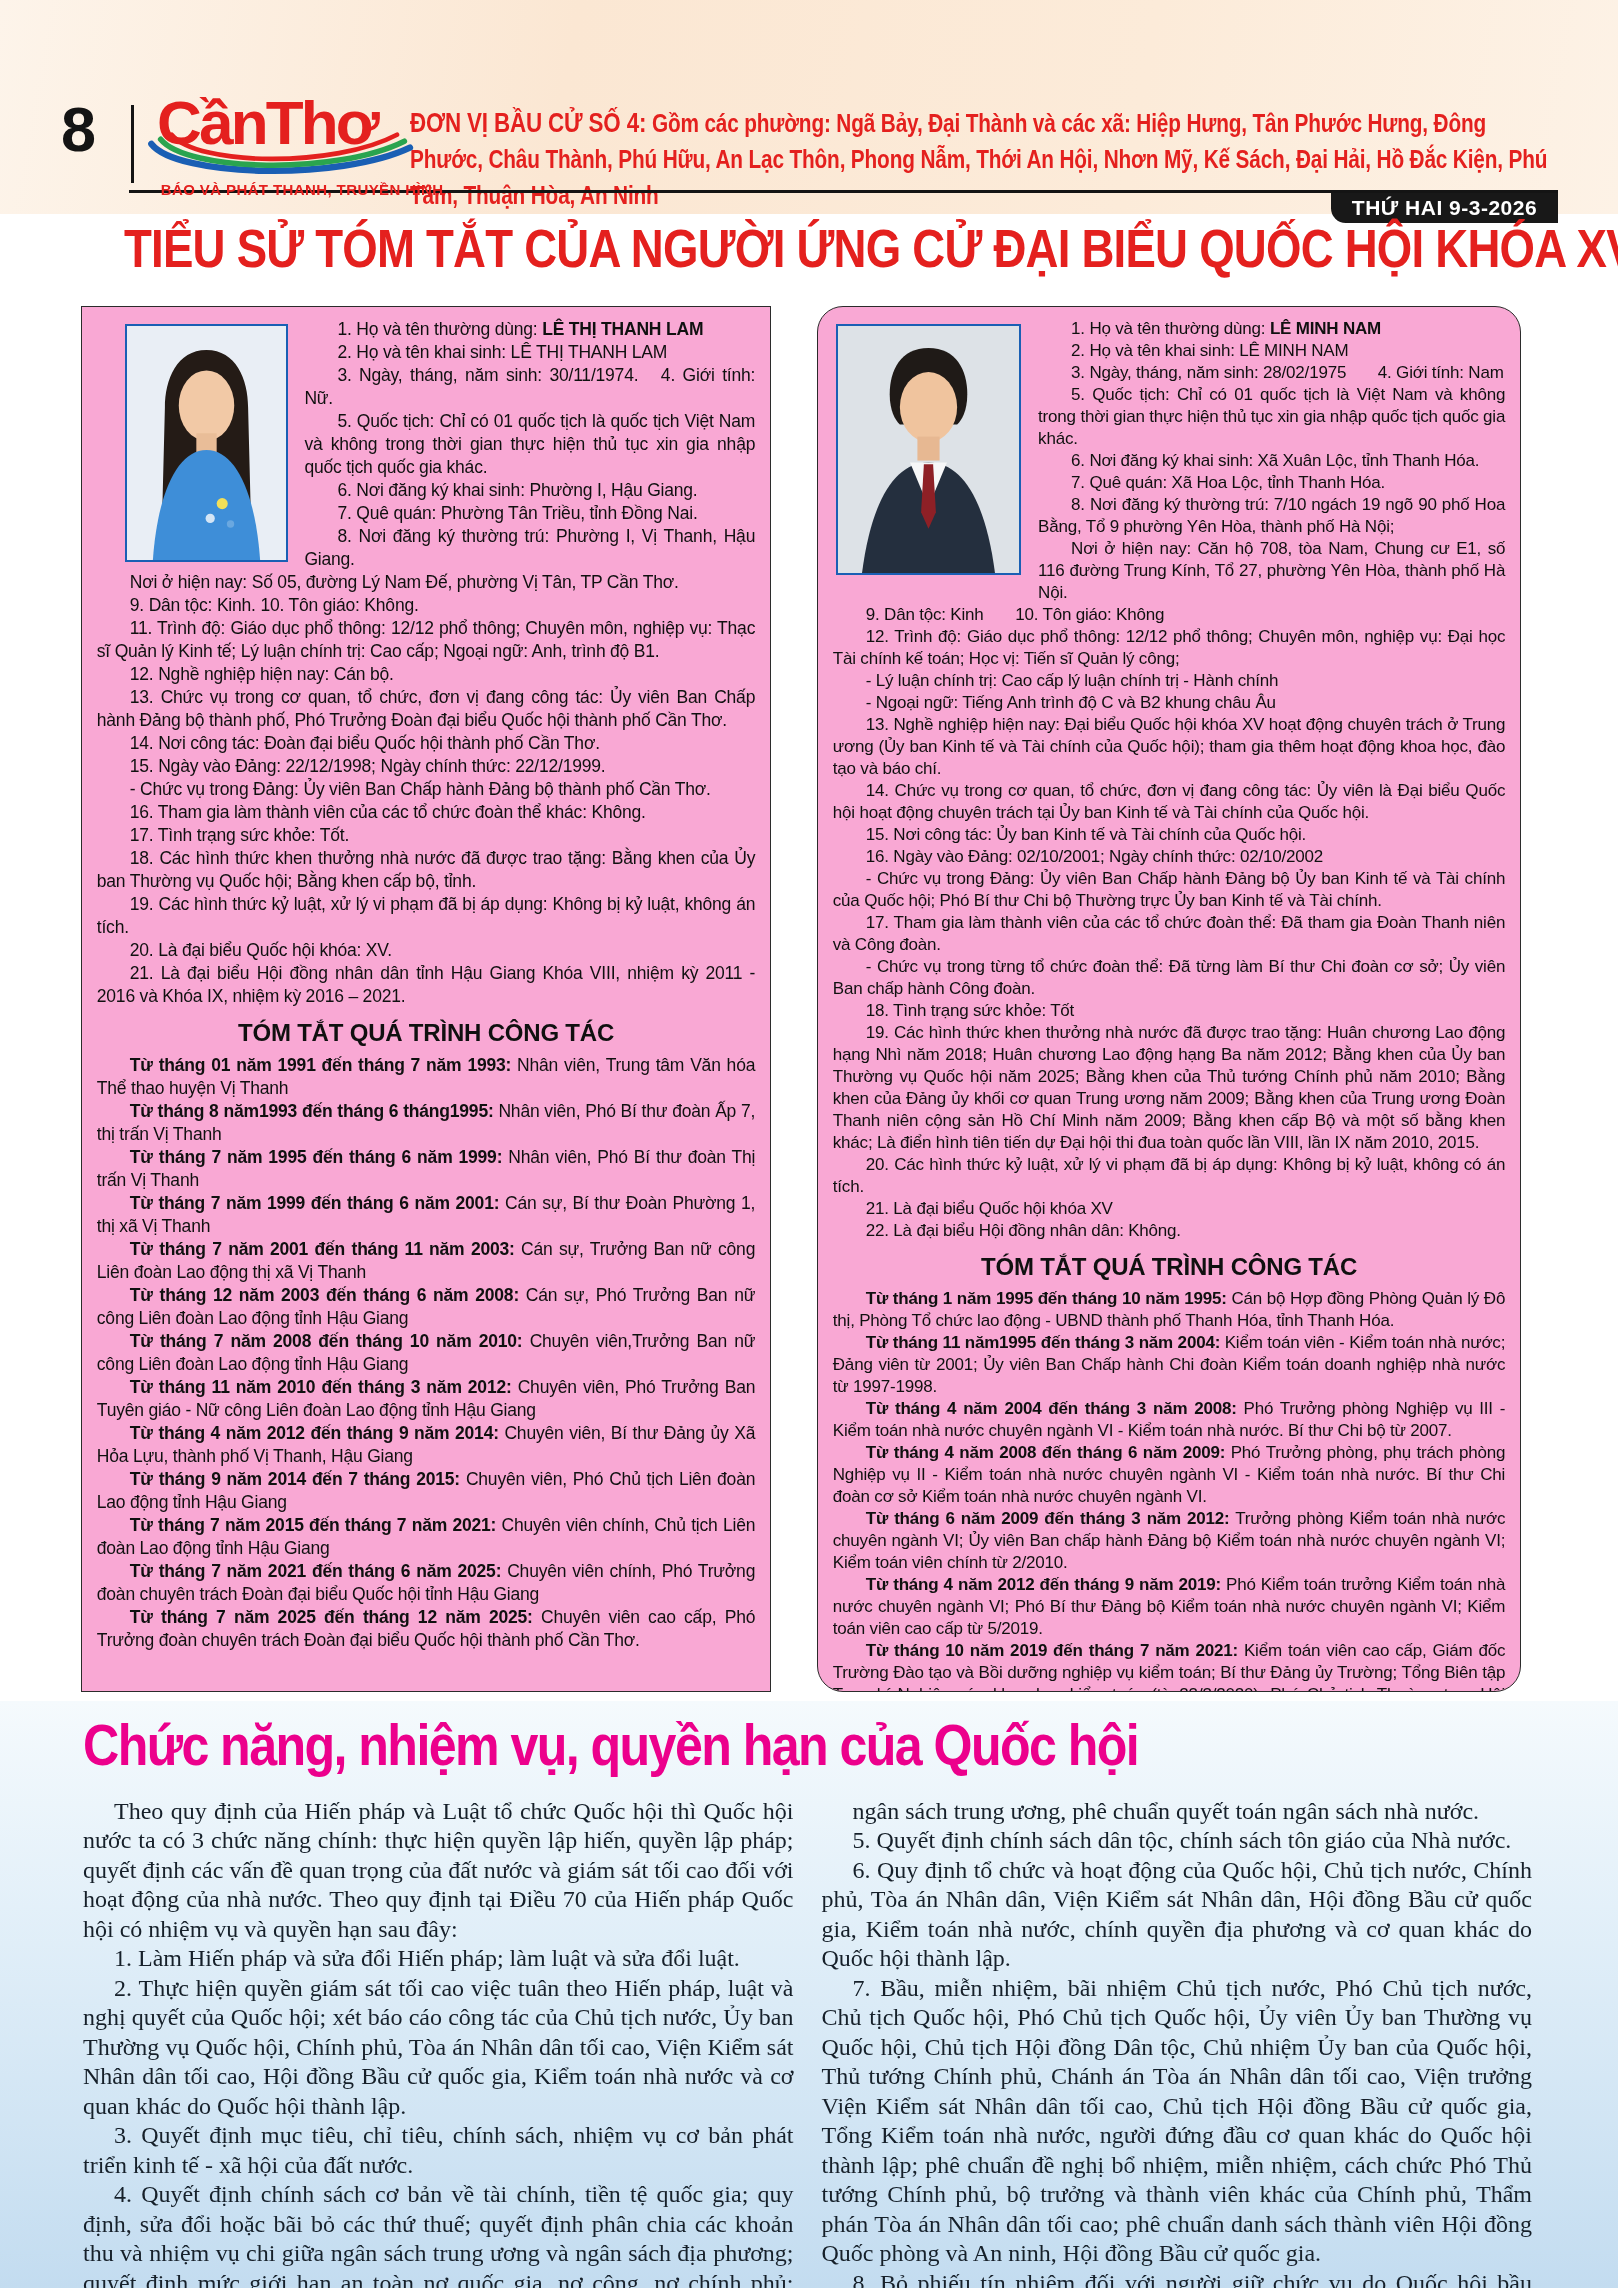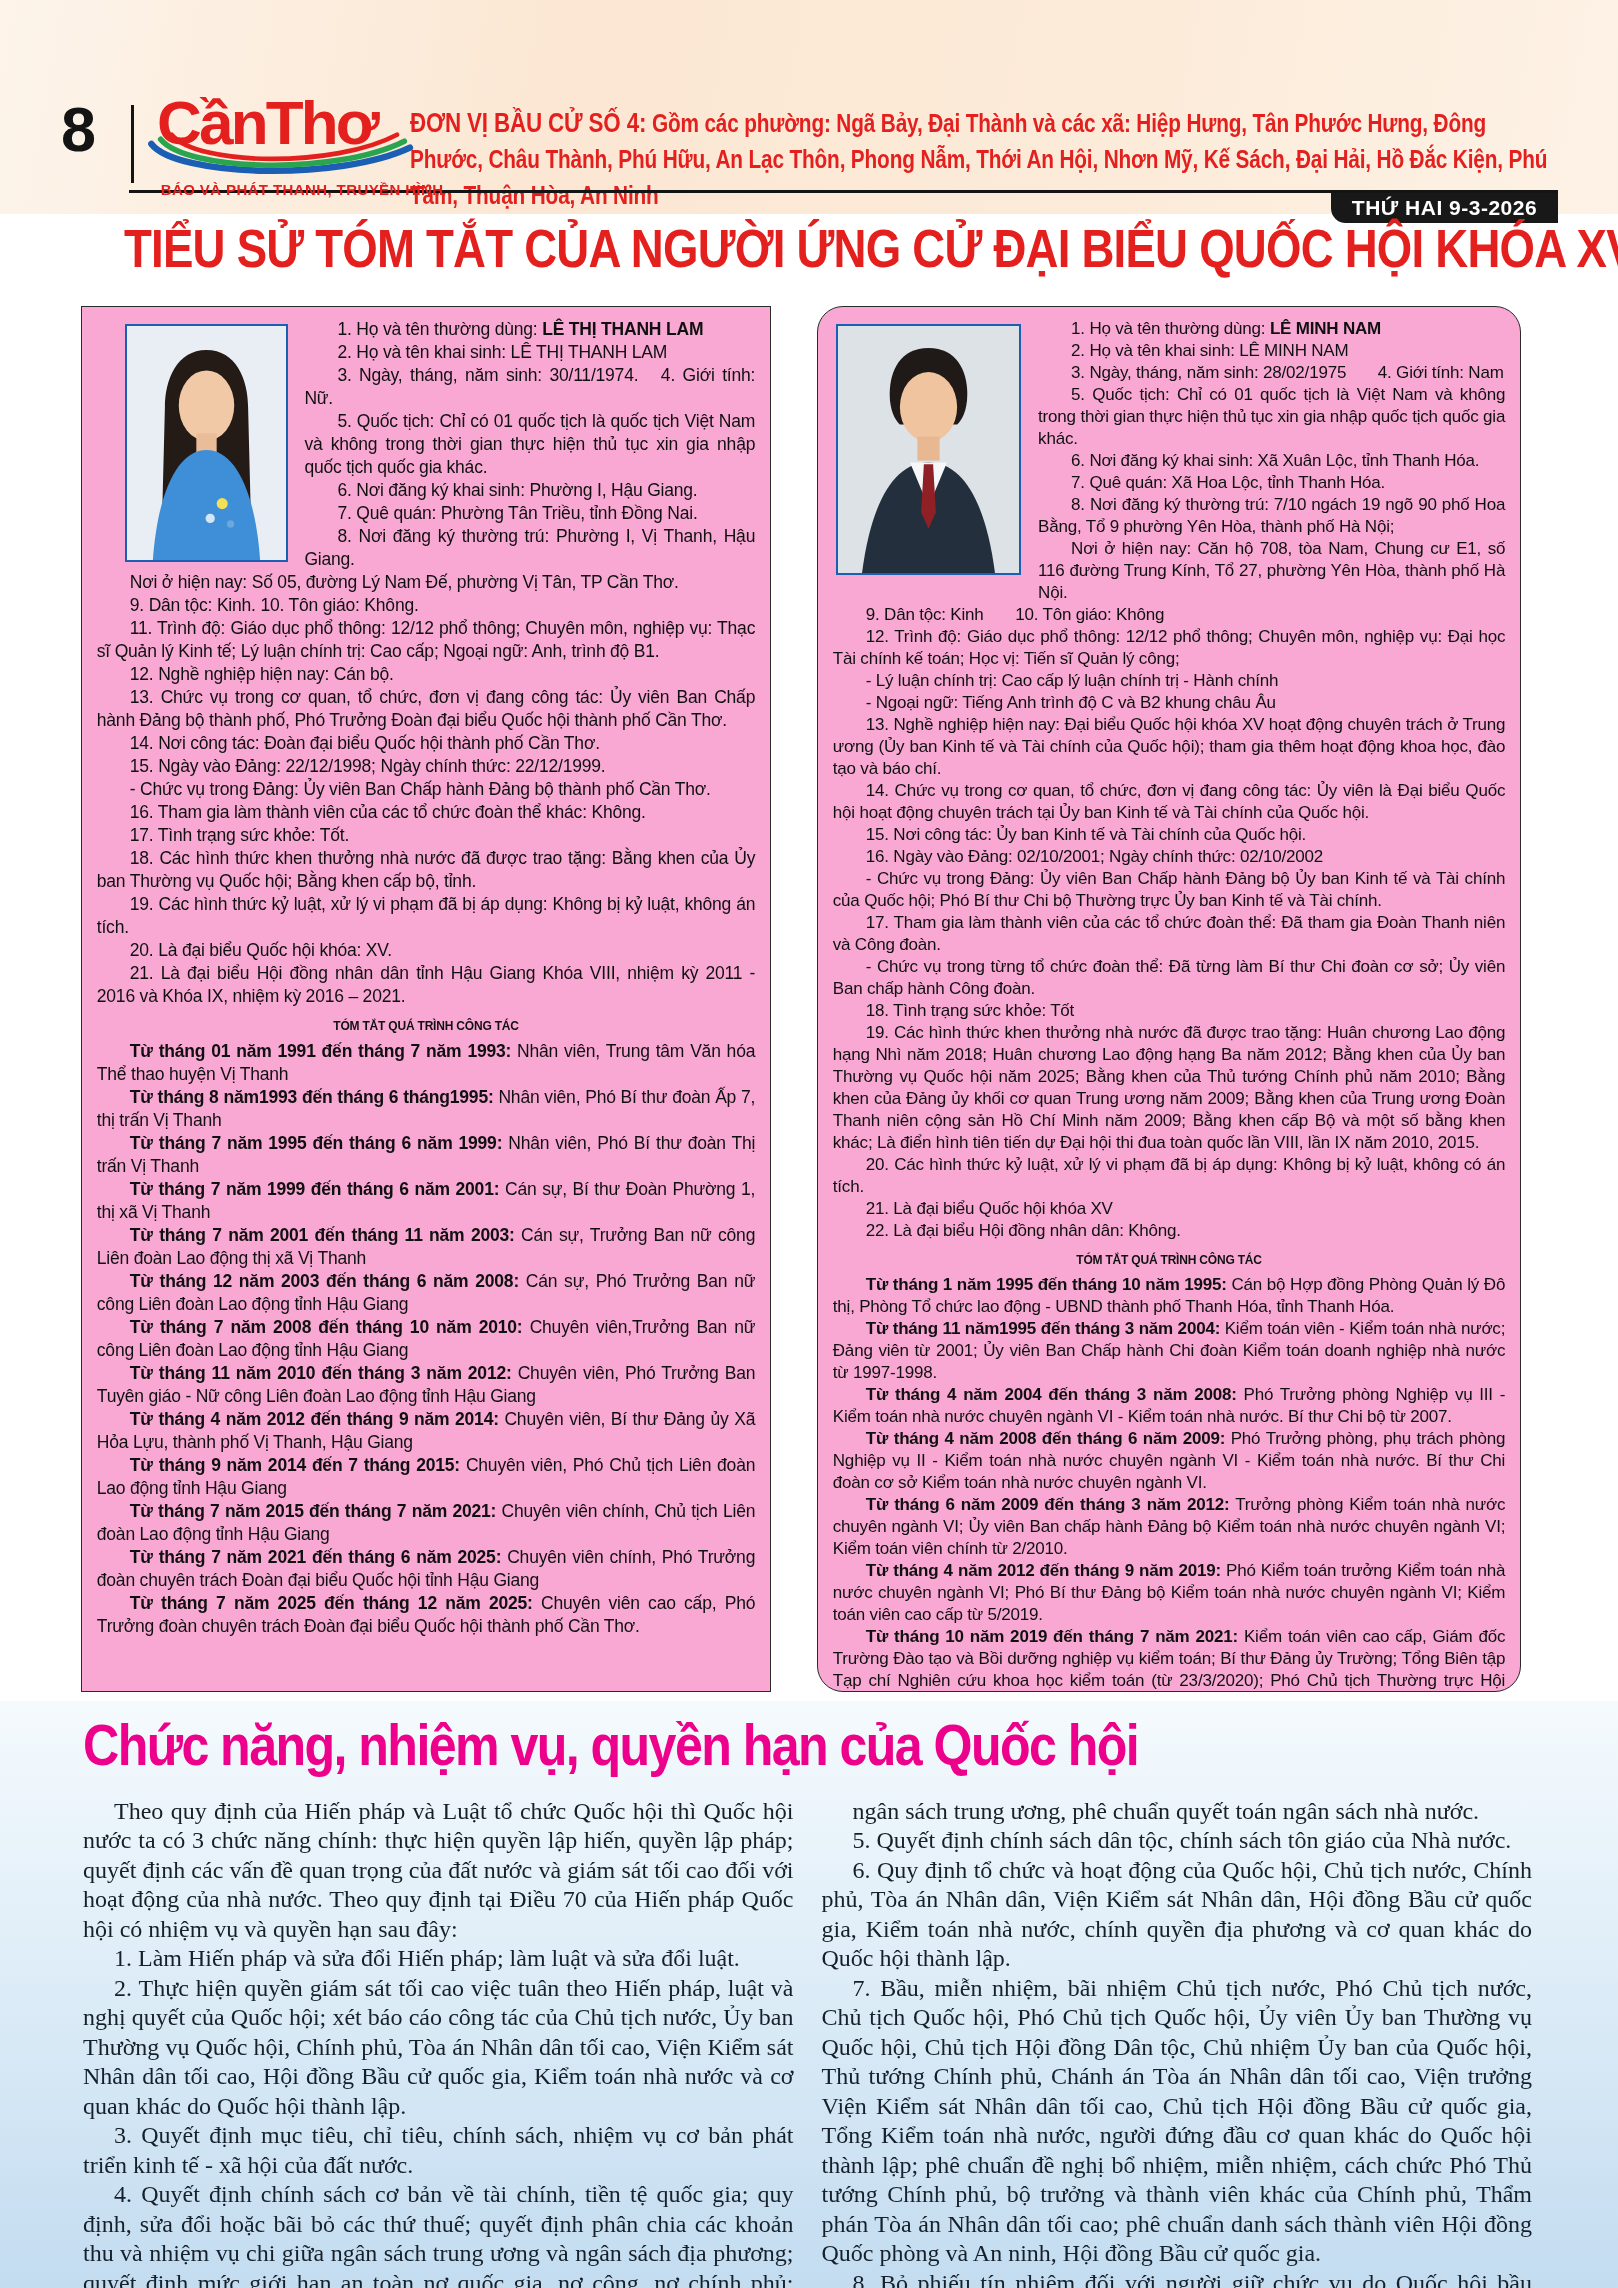--- a/index.html
+++ b/index.html
@@ -48,21 +48,21 @@
   .photo.left-photo{width:159px;height:234px;margin:5.5px 16.6px 9.2px 28px;}
   .photo.right-photo{width:181px;height:247px;margin:5.5px 16.6px 9.2px 3.7px;}
   .bio-text p,.career p{
     margin:0;font-size:17.5px;line-height:23px;text-align:justify;text-indent:33px;
     letter-spacing:-0.2px;color:#101010;
   }
   .bio-box.right .bio-text p,.bio-box.right .career p{font-size:17px;line-height:22px;}
   .bio-text p b{font-weight:800;}
   .career p b{font-weight:700;}
   .career-title{
-    clear:both;text-align:center;font-size:12px;font-weight:800;margin:11px 0 7.4px;
+    clear:both;text-align:center;font-size:24px;font-weight:800;margin:11px 0 7.4px;
     letter-spacing:-0.2px;color:#101010;
   }
   
   .functions{
     position:absolute;top:1701px;left:0;width:1619px;height:588px;
     background:linear-gradient(180deg,#f5fafd 0%,#e3f0f9 35%,#c3dcf0 100%);
   }
   .functions-title{margin:11px 0 0 83px;}
   .functions-title span{
     display:inline-block;font-size:57px;font-weight:800;color:var(--magenta,#ec008c);

